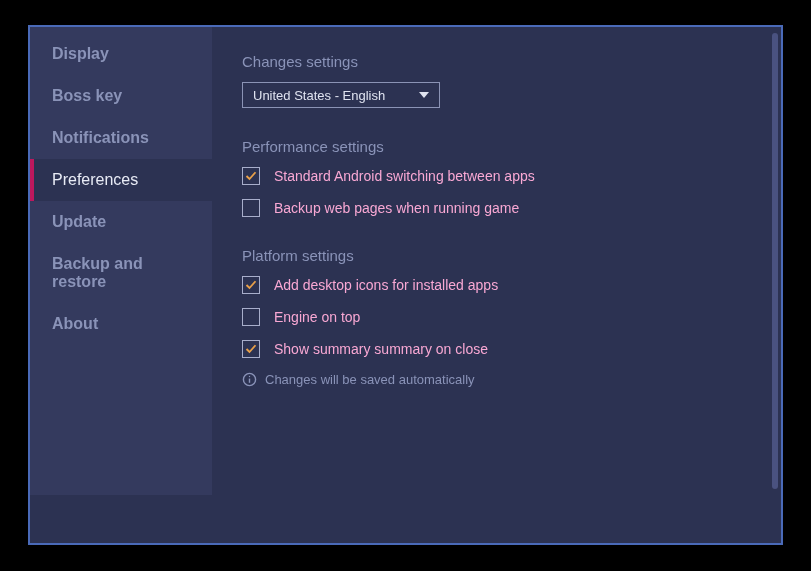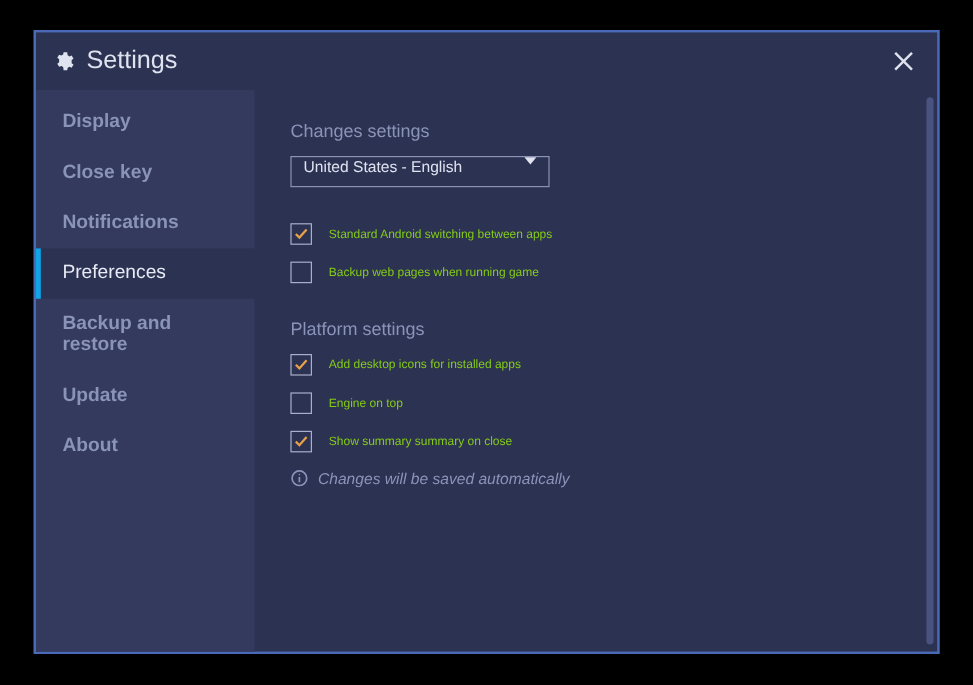--- a/index.html
+++ b/index.html
@@ -55,42 +55,42 @@
     padding: 12px 18px;
     font-size: 16px;
     color: #8a93b8;
     cursor: pointer;
     border-left: 4px solid transparent;
     font-weight: bold;
   }
   .sidebar-item.active {
     background: #2c3252;
     color: #e8ebf5;
-    border-left: 4px solid #0ea5e9;
+    border-left: 4px solid #be185d;
     font-weight: 500;
   }
   .content {
     flex: 1;
     padding: 20px 30px 10px 30px;
     overflow-y: auto;
     color: #c7cde2;
   }
   .section-title {
     font-size: 15px;
     color: #8a93b8;
     margin-bottom: 12px;
     margin-top: 6px;
   }
   .section { margin-bottom: 30px; }
   .select {
     border: 1px solid #8b93b5;
     height: 26px;
-    width: 216px;
-    display: flex;
-    align-items: flex-start;
+    width: 198px;
+    display: flex;
+    align-items: center;
     padding: 0 10px;
     font-size: 13px;
     color: #dfe3f0;
     cursor: pointer;
     justify-content: space-between;
   }
   .select .caret {
     width: 0; height: 0;
     border-left: 5px solid transparent;
     border-right: 5px solid transparent;
@@ -104,28 +104,27 @@
   }
   .checkbox {
     width: 18px; height: 18px;
     border: 1.5px solid #a8aecb;
     margin-right: 14px;
     display: flex; align-items: center; justify-content: center;
     flex-shrink: 0;
   }
   .checkbox.checked svg { display: block; }
   .checkbox svg { display: none; stroke: #e8a04a; stroke-width: 2.5; fill: none; }
-  .check-label { font-size: 10px; color: #84cc16; }
+  .check-label { font-size: 14px; color: #f9a8d4; }
   .info-row {
     display: flex;
     align-items: center;
     margin-top: 8px;
     font-size: 13px;
     color: #8a93b8;
-    font-style: italic;
   }
   .info-icon {
     width: 15px; height: 15px;
     margin-right: 8px;
     stroke: #8a93b8;
     fill: none;
     stroke-width: 1.5;
   }
   .scroll-track {
     position: absolute;
@@ -134,54 +133,43 @@
     bottom: 6px;
     width: 6px;
     background: #4a5280;
     border-radius: 3px;
   }
 </style>
 </head>
 <body>
 
 <div class="window">
-  <div class="titlebar">
-    <svg class="gear" viewBox="0 0 24 24">
-        <path d="M12 8a4 4 0 100 8 4 4 0 000-8zm9 4a7 7 0 00-.1-1.2l2.1-1.6-2-3.5-2.5 1a7 7 0 00-2-1.2L16 2h-4l-.5 2.5a7 7 0 00-2 1.2l-2.5-1-2 3.5 2.1 1.6A7 7 0 007 12c0 .4 0 .8.1 1.2L5 14.8l2 3.5 2.5-1a7 7 0 002 1.2L12 22h4l.5-2.5a7 7 0 002-1.2l2.5 1 2-3.5-2.1-1.6c.1-.4.1-.8.1-1.2z"></path>
-      </svg>
-    <span class="title">Settings</span>
-    <div class="close-btn">
-      <svg width="18" height="18" viewBox="0 0 18 18">
-          <line x1="2" y1="2" x2="16" y2="16"></line>
-          <line x1="16" y1="2" x2="2" y2="16"></line>
-        </svg>
-    </div>
-  </div>
 
   <div class="body">
     <div class="sidebar">
       <div class="sidebar-item">Display</div>
-      <div class="sidebar-item">Close key</div>
+      <div class="sidebar-item">Boss key</div>
       <div class="sidebar-item">Notifications</div>
       <div class="sidebar-item active">Preferences</div>
+      <div class="sidebar-item">Update</div>
       <div class="sidebar-item">Backup and restore</div>
-      <div class="sidebar-item">Update</div>
       <div class="sidebar-item">About</div>
     </div>
 
     <div class="content">
       <div class="section">
         <div class="section-title">Changes settings</div>
         <div class="select">
           <span>United States - English</span>
           <span class="caret"></span>
         </div>
       </div>
 
       <div class="section">
+        <div class="section-title">Performance settings</div>
         <div class="check-row">
           <span class="checkbox checked">
               <svg viewBox="0 0 16 16" width="12" height="12">
                 <polyline points="2,8 6,12 14,3"></polyline>
               </svg>
             </span>
           <span class="check-label">Standard Android switching between apps</span>
         </div>
         <div class="check-row">
           <span class="checkbox"></span>

